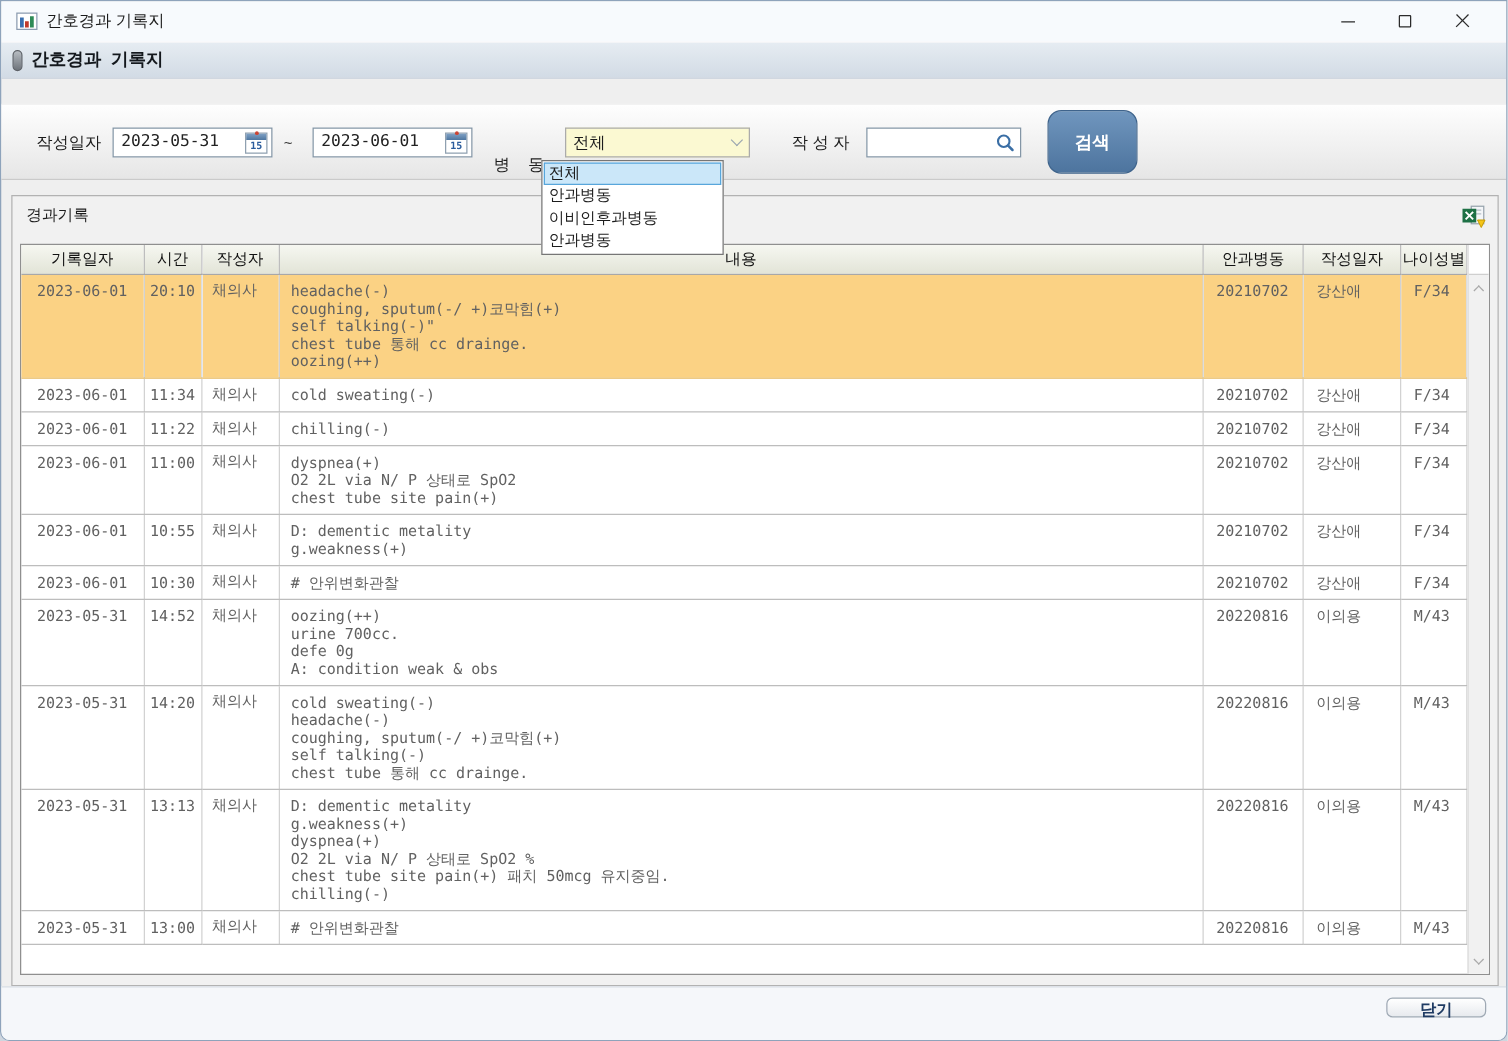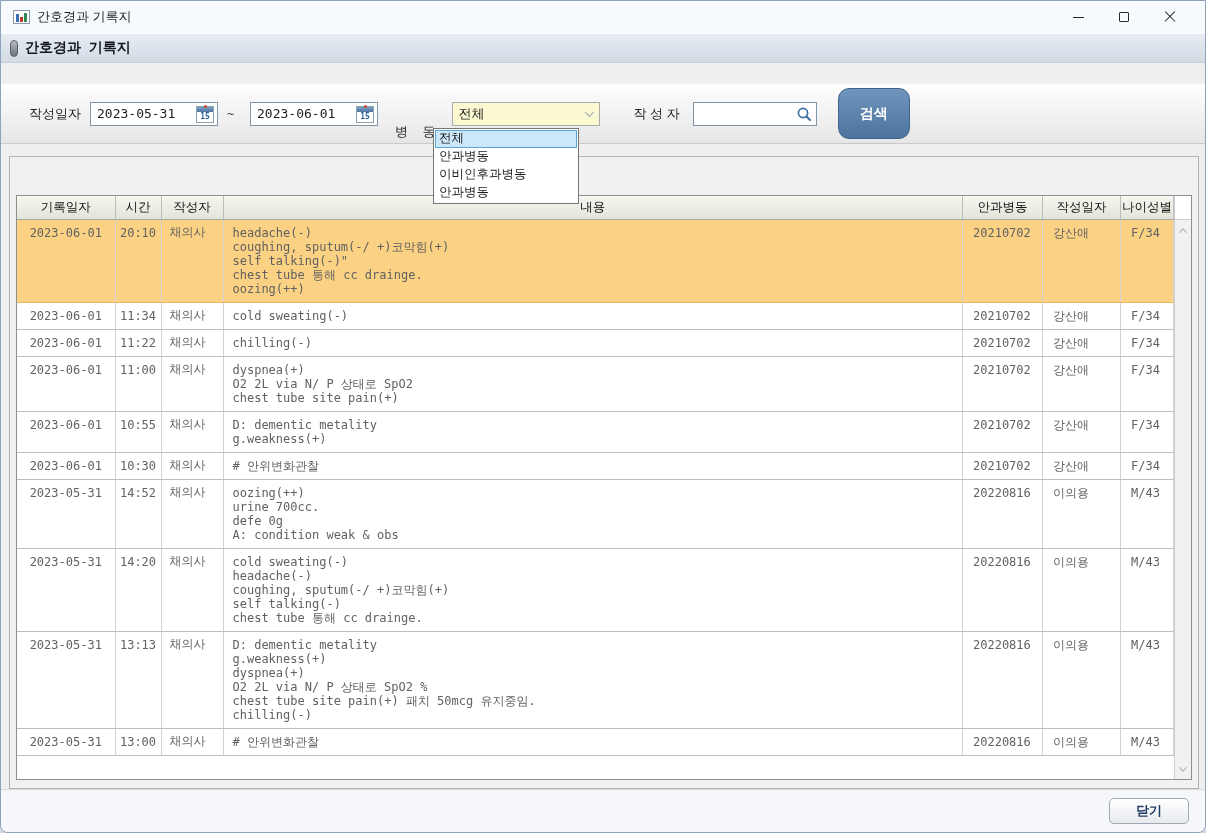--- a/index.html
+++ b/index.html
@@ -120,21 +120,21 @@
   .vs-spacer{ height:24px; background:#fff; border-bottom:1px solid #CFCFCF; }
   .vs-track{ flex:1; background:#F1F1F1; position:relative; }
   .vs-arrow{ position:absolute; left:0; width:100%; height:17px; display:flex; align-items:center; justify-content:center; cursor:pointer; }
   .vs-arrow.up{ top:2px; } .vs-arrow.down{ bottom:2px; }
   .chev-up-s{ width:6px; height:6px; border-left:1.5px solid #A9A9A9; border-top:1.5px solid #A9A9A9; transform:rotate(45deg) translate(1px,1px); }
   .chev-down-s{ width:6px; height:6px; border-right:1.5px solid #A9A9A9; border-bottom:1.5px solid #A9A9A9; transform:rotate(45deg) translate(-1px,-1px); }
 
   
   .footer{ position:absolute; left:0; right:0; bottom:0; height:43px;
     background:#F5F7FA; border-top:1px solid #D8DDE3; }
-  .btn-close{ position:absolute; right:16px; top:8px; width:80px; height:26px;
+  .btn-close{ position:absolute; right:16px; top:8px; width:80px; height:16px;
     border:1px solid #9FA9B4; border-radius:5px; background:linear-gradient(#FFFFFF,#E7EAEE);
     font-size:13px; font-weight:bold; color:#1F3B63; font-family:"Liberation Sans", sans-serif; cursor:pointer;text-align:center; }
 </style>
 </head>
 <body>
 
 <div class="window">
 
   <div class="titlebar">
     <span class="app-icon">
@@ -199,20 +199,34 @@
   </div>
 
   <div class="dd-popup">
     <div class="dd-item sel">전체</div>
     <div class="dd-item">안과병동</div>
     <div class="dd-item">이비인후과병동</div>
     <div class="dd-item">안과병동</div>
   </div>
 
   <div class="groupbox">
+    <div class="group-head">
+      <span class="group-title">경과기록</span>
+      <span class="excel-ic">
+        <svg width="20" height="20" viewBox="0 0 20 20">
+          <rect x="8" y="2" width="10" height="14" fill="#F4F6F8" stroke="#98A4AE" stroke-width="1"></rect>
+          <line x1="10" y1="5" x2="16" y2="5" stroke="#B6BFC7" stroke-width="1"></line>
+          <line x1="10" y1="8" x2="16" y2="8" stroke="#B6BFC7" stroke-width="1"></line>
+          <rect x="1" y="4" width="11" height="11" fill="#1E7145"></rect>
+          <line x1="3.5" y1="6.5" x2="9.5" y2="12.5" stroke="#fff" stroke-width="1.6"></line>
+          <line x1="9.5" y1="6.5" x2="3.5" y2="12.5" stroke="#fff" stroke-width="1.6"></line>
+          <path d="M13 13 L19 13 L16 19 Z" fill="#F5C518" stroke="#C79A00" stroke-width="0.8"></path>
+        </svg>
+      </span>
+    </div>
 
     <div class="tablewrap">
       <div class="gridarea">
         <table class="grid">
           <colgroup>
             <col class="c-date">
               <col class="c-time">
               <col class="c-auth">
               <col class="c-body">
             <col class="c-chart">

